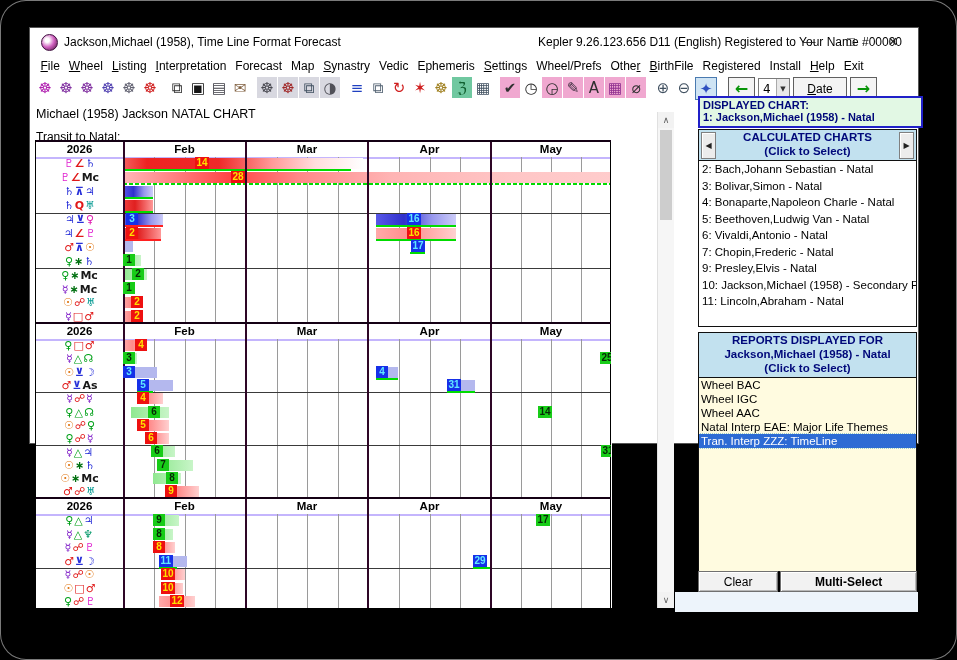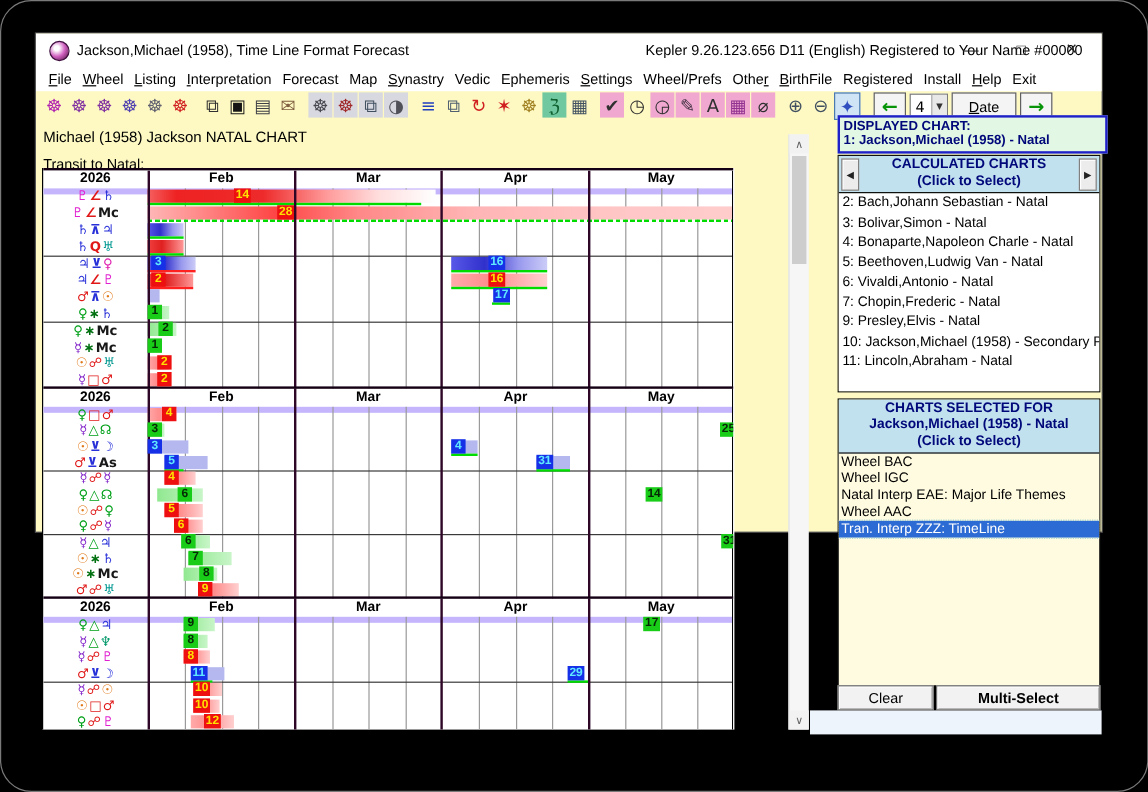--- a/index.html
+++ b/index.html
@@ -1,19 +1,19 @@
 <!DOCTYPE html>
 <html><head>
 <meta charset="utf-8">
 <style>
   html,body{margin:0;padding:0;width:957px;height:660px;overflow:hidden;background:#000;
     font-family:"Liberation Sans",sans-serif;}
   .screen{position:relative;width:957px;height:660px;background:#000;border-radius:26px;
     box-shadow:inset 0 0 0 1px #7a7a7a;overflow:hidden;}
-  .window{position:absolute;left:30px;top:28px;width:888px;height:415px;background:#fef9c3;
+  .window{position:absolute;left:30px;top:28px;width:888px;height:415px;background:#ffffff;
     box-shadow:0 0 0 1px #555;}
   
   .titlebar{position:absolute;left:0;top:0;right:0;height:27px;background:#fff;}
   .app-icon{position:absolute;left:11px;top:6px;width:15px;height:15px;border-radius:50%;
     background:radial-gradient(circle at 35% 35%,#fff 15%,#d060c0 50%,#602050 90%);
     border:1px solid #401040;}
   .title-left{position:absolute;left:34px;top:7px;font-size:12px;color:#000;white-space:nowrap;}
   .title-right{position:absolute;left:508px;top:7px;font-size:12px;color:#000;white-space:nowrap;}
   .win-btns{position:absolute;right:4px;top:0;height:27px;display:flex;}
   .win-btn{width:42px;height:27px;display:flex;align-items:center;justify-content:center;
@@ -40,21 +40,21 @@
   .date-btn{width:52px;height:21px;border:1px solid #606060;background:#f4f4f4;
     font-size:12px;display:flex;align-items:center;justify-content:center;color:#000;
     font-family:"Liberation Sans",sans-serif;}
   .date-btn u{text-decoration:underline;}
   
   .chart-title{position:absolute;left:6px;top:79px;font-size:12.5px;color:#000;}
   .chart-sub{position:absolute;left:6px;top:102px;font-size:12px;color:#000;}
   .ttable{position:absolute;left:5px;top:112px;width:576px;height:468px;background:#fff;
     border-left:1px solid #000;overflow:hidden;}
   .tsec{position:absolute;left:0;width:575px;border-top:2px solid #140014;overflow:hidden;}
-  .thead{position:absolute;left:0;top:0;width:575px;height:15px;border-bottom:5px solid #c4b5fd;text-decoration:underline;}
+  .thead{position:absolute;left:0;top:0;width:575px;height:15px;border-bottom:2px solid #c4b5fd;text-decoration:underline;}
   .ycell{position:absolute;left:0;top:0;width:87px;text-align:center;font-size:11.5px;
     font-weight:bold;color:#000;line-height:14px;}
   .mcell{position:absolute;top:0;text-align:center;font-size:11.5px;font-weight:bold;
     color:#000;line-height:14px;}
   .wline{position:absolute;top:15px;bottom:0;width:1px;background:#9a9a9a;}
   .vline{position:absolute;top:0;bottom:0;width:2px;background:#2e0626;}
   .vline.vend{width:1px;background:#000;}
   .gsep{position:absolute;left:0;width:575px;height:1px;background:#3a3a3a;}
   .trow{position:absolute;left:0;width:575px;}
   .gcell{position:absolute;left:0;top:0;width:87px;height:100%;display:flex;align-items:center;
@@ -687,29 +687,29 @@
             <div class="clist-item">6: Vivaldi,Antonio - Natal</div>
             <div class="clist-item">7: Chopin,Frederic - Natal</div>
             <div class="clist-item">9: Presley,Elvis - Natal</div>
             <div class="clist-item">10: Jackson,Michael (1958) - Secondary Progressi</div>
             <div class="clist-item">11: Lincoln,Abraham - Natal</div>
           </div>
       </div>
 
       <div class="panel" style="top:238px;height:238px;">
         <div class="panel-head" style="height:44px;">
-          <div class="hl">CHARTS SELECTED FOR</div>
+          <div class="hl">REPORTS DISPLAYED FOR</div>
           <div class="hl">Jackson,Michael (1958) - Natal</div>
           <div class="hl">(Click to Select)</div>
         </div>
         <div class="rlist" style="height:193px;">
             <div class="rlist-item">Wheel BAC</div>
             <div class="rlist-item">Wheel IGC</div>
+            <div class="rlist-item">Wheel AAC</div>
             <div class="rlist-item">Natal Interp EAE: Major Life Themes</div>
-            <div class="rlist-item">Wheel AAC</div>
             <div class="rlist-item selected">Tran. Interp ZZZ: TimeLine</div>
           </div>
       </div>
 
       <div class="btn-row">
         <span class="pbtn clear">Clear</span>
         <span class="pbtn multi">Multi-Select</span>
       </div>
 
     </div>

